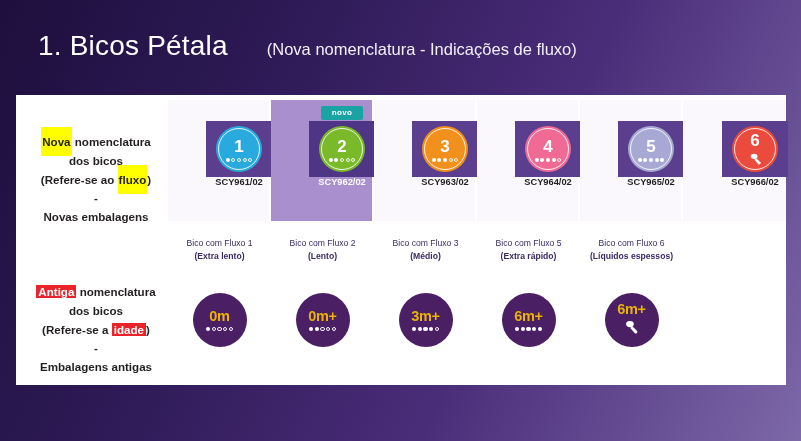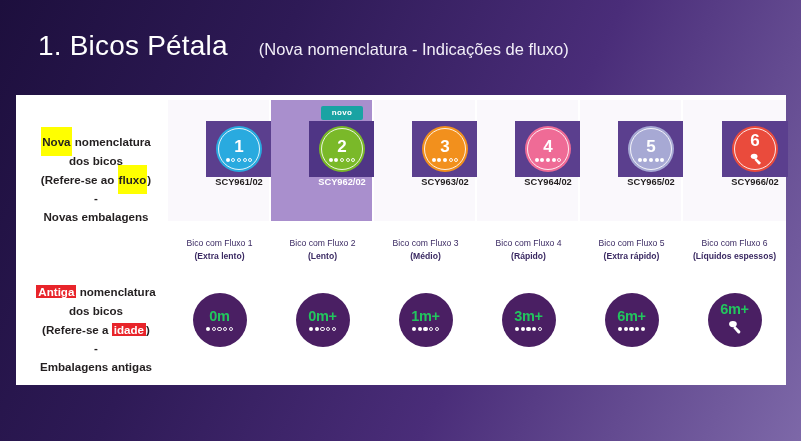--- a/index.html
+++ b/index.html
@@ -10,21 +10,21 @@
   }
   body {
     background: linear-gradient(115deg, #1d0f3d 0%, #2e1a56 30%, #4a2d79 62%, #7d68a8 100%);
     position: relative;
   }
 
   
   .title-bar {
     position: absolute;
     left: 38px; top: 30px;
-    display: flex; align-items: baseline; gap: 7px;
+    display: flex; align-items: baseline; gap: 15px;
     white-space: nowrap;
   }
   .title-main {
     color: #ffffff;
     font-size: 28px;
     font-weight: 400;
     letter-spacing: 0.2px;
   }
   .title-sub {
     color: #f2eef8;
@@ -176,21 +176,21 @@
     display: flex; justify-content: center; align-items: flex-start;
   }
   .age-circle {
     width: 54px; height: 54px;
     border-radius: 50%;
     background: #4a1f63;
     display: flex; flex-direction: column;
     align-items: center; justify-content: center;
   }
   .age-label {
-    color: #22c55e;
+    color: #eab308;
     font-size: 14.5px;
     font-weight: bold;
     line-height: 1;
     letter-spacing: -0.3px;
   }
   .age-circle .dots { margin-top: 4px; }
   .age-circle .dot { width: 4.2px; height: 4.2px; }
 </style>
 </head>
 <body>
@@ -307,21 +307,20 @@
           </div>
         </div>
         <span class="sku">SCY966/02</span>
       </div>
     </div>
 
   <div class="flows-row" id="flows-row">
       <div class="flow-desc"><span>Bico com Fluxo 1</span><span class="bold">(Extra lento)</span></div>
       <div class="flow-desc"><span>Bico com Fluxo 2</span><span class="bold">(Lento)</span></div>
       <div class="flow-desc"><span>Bico com Fluxo 3</span><span class="bold">(Médio)</span></div>
-      <div class="flow-desc"><span>Bico com Fluxo 4</span><span class="bold">(Rápido)</span></div>
       <div class="flow-desc"><span>Bico com Fluxo 5</span><span class="bold">(Extra rápido)</span></div>
       <div class="flow-desc"><span>Bico com Fluxo 6</span><span class="bold">(Líquidos espessos)</span></div>
     </div>
 
   <div class="ages-row" id="ages-row">
       <div class="age-cell">
         <div class="age-circle">
           <span class="age-label">0m</span>
           <div class="dots">
             <span class="dot"></span>
@@ -332,32 +331,20 @@
           </div>
         </div>
       </div>
       <div class="age-cell">
         <div class="age-circle">
           <span class="age-label">0m+</span>
           <div class="dots">
             <span class="dot"></span>
             <span class="dot"></span>
             <span class="dot empty"></span>
-            <span class="dot empty"></span>
-            <span class="dot empty"></span>
-          </div>
-        </div>
-      </div>
-      <div class="age-cell">
-        <div class="age-circle">
-          <span class="age-label">1m+</span>
-          <div class="dots">
-            <span class="dot"></span>
-            <span class="dot"></span>
-            <span class="dot"></span>
             <span class="dot empty"></span>
             <span class="dot empty"></span>
           </div>
         </div>
       </div>
       <div class="age-cell">
         <div class="age-circle">
           <span class="age-label">3m+</span>
           <div class="dots">
             <span class="dot"></span>

